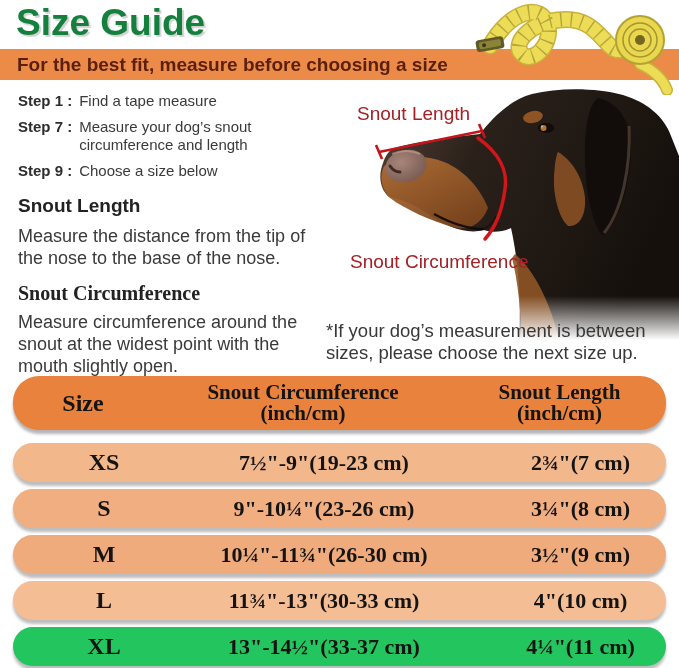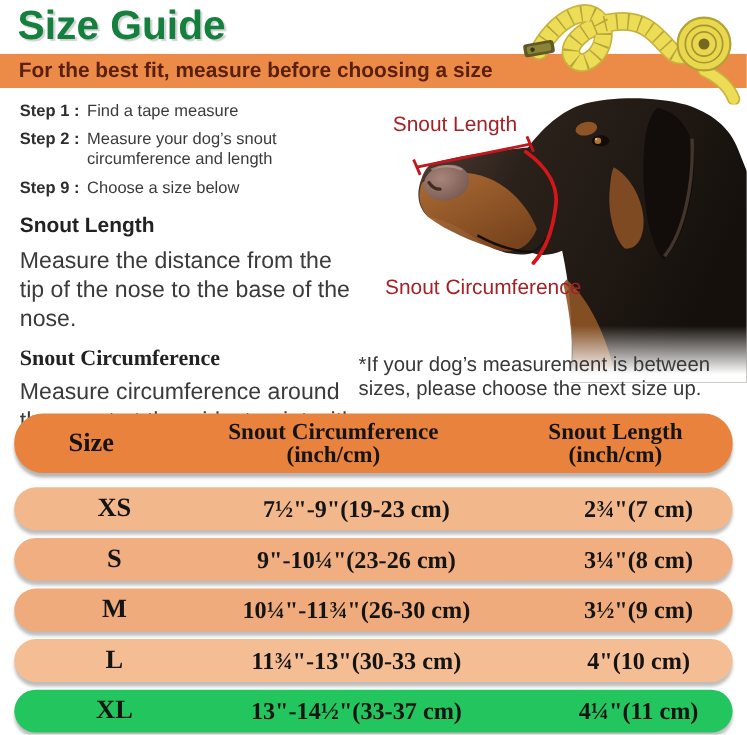--- a/index.html
+++ b/index.html
@@ -14,21 +14,21 @@
   .tape{position:absolute;right:0;top:0;z-index:3;}
 
   
   .left-col{position:absolute;left:18px;top:92px;width:322px;color:#3a3a3a;}
   .step{display:flex;font-size:15px;margin-bottom:8px;line-height:1.2;}
   .step .lbl{font-weight:bold;color:#2d2d2d;white-space:nowrap;margin-right:7px;}
   .step .txt{flex:1;max-width:252px;}
   .h-sans{font-size:19px;font-weight:bold;color:#222;margin:15px 0 8px;}
   .h-serif{font-family:"Liberation Serif",serif;font-size:20px;font-weight:bold;color:#222;
            margin:12px 0 6px;}
-  .para{width:310px;margin:0;font-size:21px;line-height:1.24;color:#3a3a3a;}
+  .para{width:310px;margin:0;font-size:18px;line-height:1.24;color:#3a3a3a;}
 
   
   .dog{position:absolute;left:372px;top:86px;z-index:1;}
   .dlabel{position:absolute;z-index:2;font-size:19px;line-height:1;}
   .dlabel.len{left:357px;top:104px;}
   .dlabel.cir{left:350px;top:252px;}
   .note{position:absolute;left:326px;top:320px;width:349px;z-index:4;text-align:left;
         font-size:18.5px;line-height:1.2;color:#383838;}
 
   
@@ -71,21 +71,21 @@
       <circle cx="14" cy="44" r="2" fill="#3A361A"></circle>
     </g>
   </svg>
 
   <div class="left-col">
     <div class="step">
       <span class="lbl">Step 1 :</span>
       <span class="txt">Find a tape measure</span>
     </div>
     <div class="step">
-      <span class="lbl">Step 2 :</span>
+      <span class="lbl">Step 7 :</span>
       <span class="txt">Measure your dog’s snout circumference and length</span>
     </div>
     <div class="step">
       <span class="lbl">Step 9 :</span>
       <span class="txt">Choose a size below</span>
     </div>
     <div class="h-sans">Snout Length</div>
     <p class="para">Measure the distance from the tip of the nose to the base of the nose.</p>
     <div class="h-serif">Snout Circumference</div>
     <p class="para">Measure circumference around the snout at the widest point with the mouth slightly open.</p>

